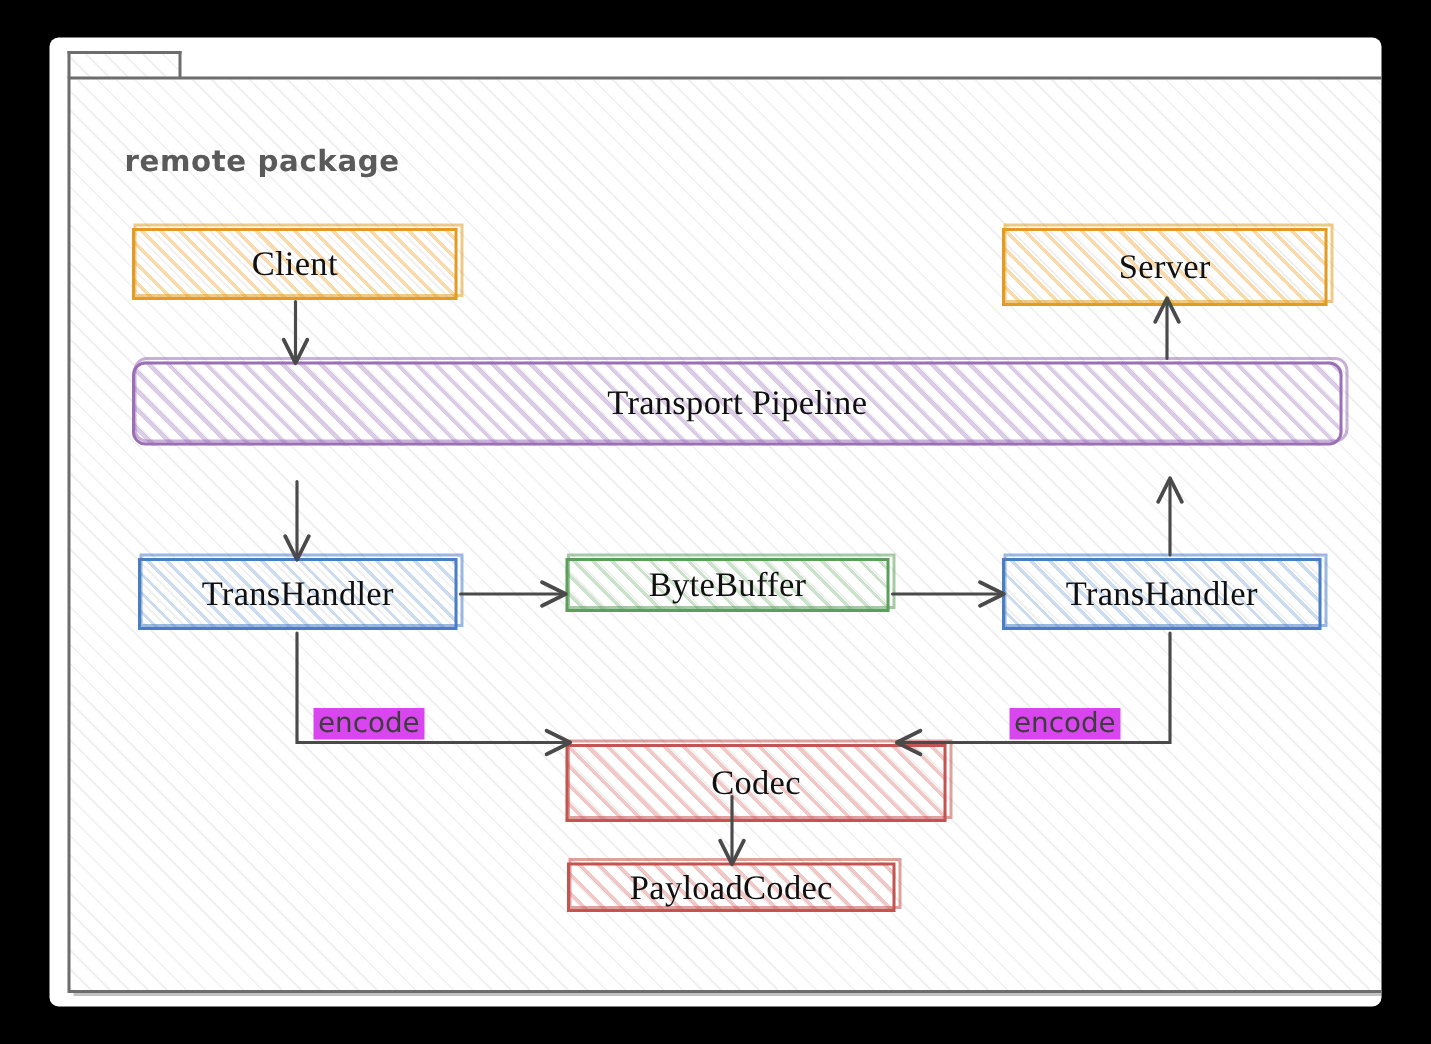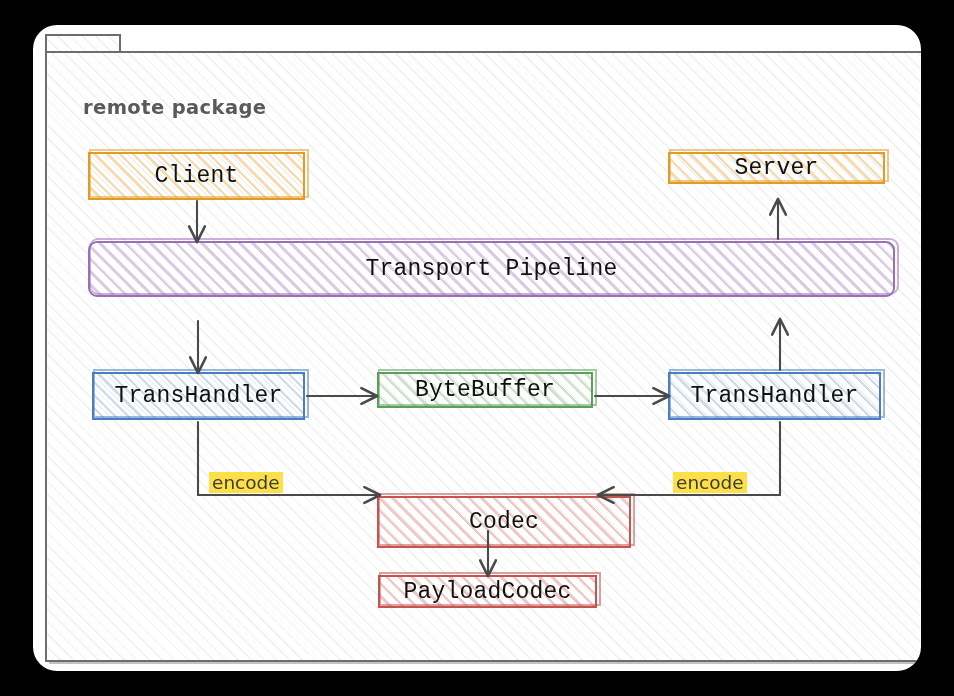--- a/index.html
+++ b/index.html
@@ -5,21 +5,21 @@
 <style>
   html,body{margin:0;padding:0;background:#000;}
   body{width:954px;height:696px;overflow:hidden;
        font-family:"DejaVu Sans","Liberation Sans",sans-serif;}
 
   
   #canvas{
     position:absolute; left:33px; top:25px;
     width:888px; height:646px;
     background:#ffffff;
-    border-radius:24px;
+    border-radius:6px;
     overflow:hidden;
   }
 
   
   #pkg{
     position:absolute; left:12px; top:26px;
     width:885px; height:611px;
     box-sizing:border-box;
     border:2.2px solid #6d6d6d;
     background:
@@ -44,21 +44,21 @@
     font-size:19.5px; font-weight:bold; color:#5a5a5a;
     letter-spacing:.4px;
     font-family:"DejaVu Sans","Liberation Sans",sans-serif;
   }
 
   
   .node{
     position:absolute; box-sizing:border-box;
     display:flex; align-items:center; justify-content:center;
     font-size:23px; color:#101010; letter-spacing:.2px;
-    font-family:Liberation Mono, monospace;
+    font-family:Liberation Serif, serif;
   }
   .node .lbl{position:relative; z-index:3; white-space:nowrap;}
   .node .frame{
     position:absolute; inset:0; border-width:2.4px; border-style:solid;
     z-index:1;
   }
   
   .node .frame.off{
     inset:-3px -4px 2px 1px; opacity:.55; border-width:2px;
     z-index:0;
@@ -81,21 +81,21 @@
   .red .frame{border-color:#c4544f;}
   .red .fill{background:repeating-linear-gradient(45deg,
         rgba(214,95,90,.34) 0 2.4px, rgba(0,0,0,0) 2.4px 9px);}
 
   .rounded .frame{border-radius:9px;}
   .rounded .fill{border-radius:9px;}
 
   
   .edge-label{
     position:absolute; z-index:6;
-    background:#fde047; padding:0 3px;
+    background:#d946ef; padding:0 3px;
     font-size:18.5px; color:#3d3d3d;
     font-family:"DejaVu Sans","Liberation Sans",sans-serif;
     white-space:nowrap;
   }
 
   #edges{position:absolute;left:0;top:0;width:888px;height:646px;z-index:4;
          pointer-events:none;}
 </style>
 </head>
 <body>
@@ -134,21 +134,21 @@
     </g>
   </svg>
 
   <div class="node orange" style="left:55px;top:127px;width:217px;height:48px;">
     <span class="fill"></span>
     <span class="frame off"></span>
     <span class="frame"></span>
     <span class="lbl">Client</span>
   </div>
 
-  <div class="node orange" style="left:635px;top:127px;width:217px;height:32px;">
+  <div class="node orange" style="left:635px;top:127px;width:217px;height:52px;">
     <span class="fill"></span>
     <span class="frame off"></span>
     <span class="frame"></span>
     <span class="lbl">Server</span>
   </div>
 
   <div class="node purple rounded" style="left:55px;top:216px;width:807px;height:56px;">
     <span class="fill"></span>
     <span class="frame off"></span>
     <span class="frame"></span>

